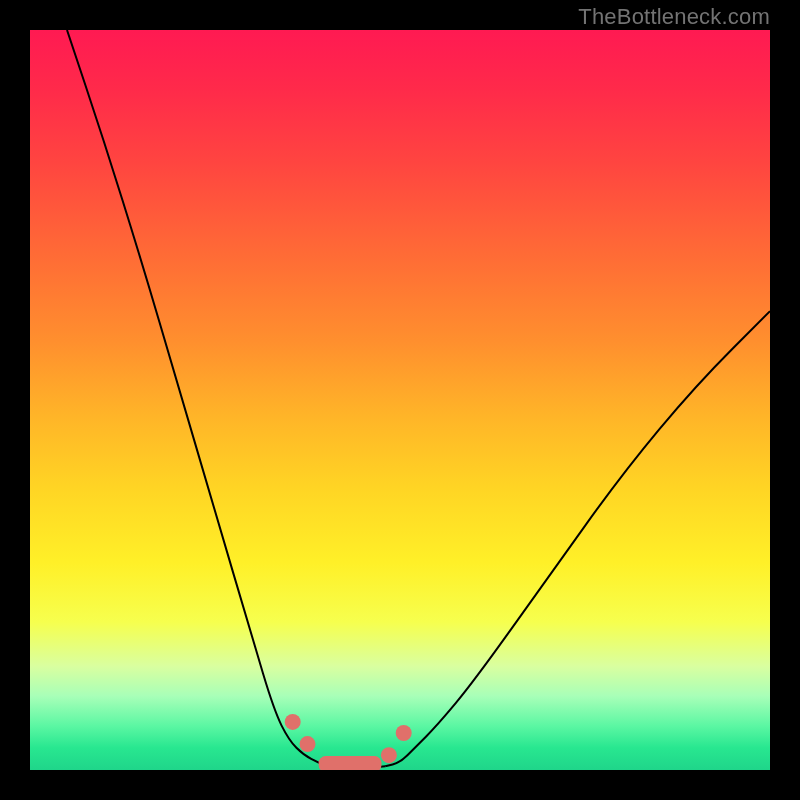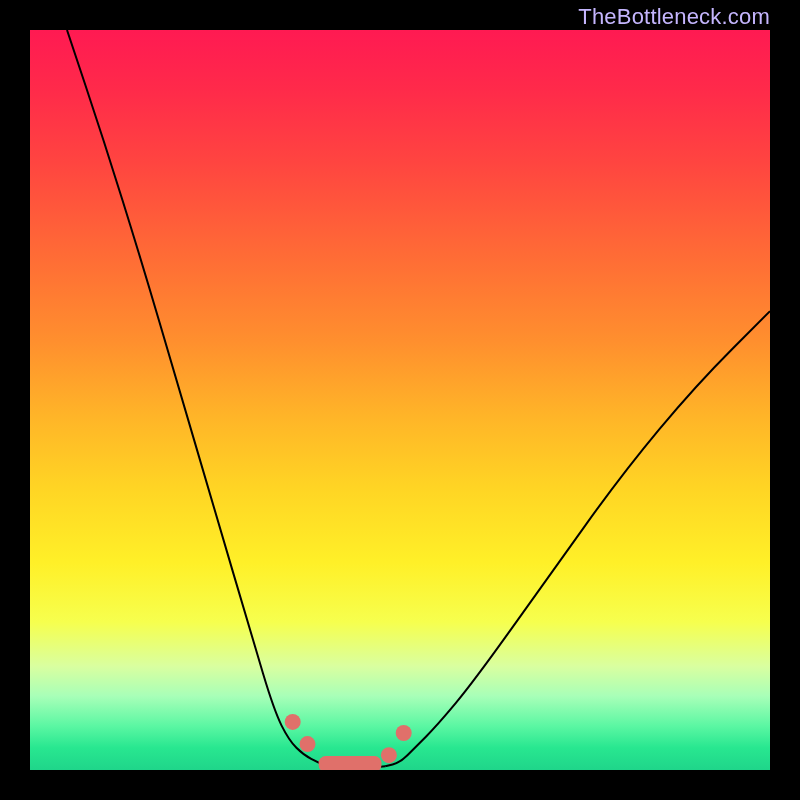--- a/index.html
+++ b/index.html
@@ -43,21 +43,21 @@
       #a8ffb8 90%,
       #5cf7a3 94%,
       #28e790 97%,
       #1fd58a 100%
     );
   }
   .watermark {
     position: absolute;
     top: 4px;
     right: 30px;
-    color: #c4b5fd;
+    color: #737373;
     font-size: 22px;
     font-weight: 500;
     letter-spacing: 0.2px;
     user-select: none;
   }
   svg.curves {
     position: absolute;
     inset: 0;
   }
   .curve-stroke {

